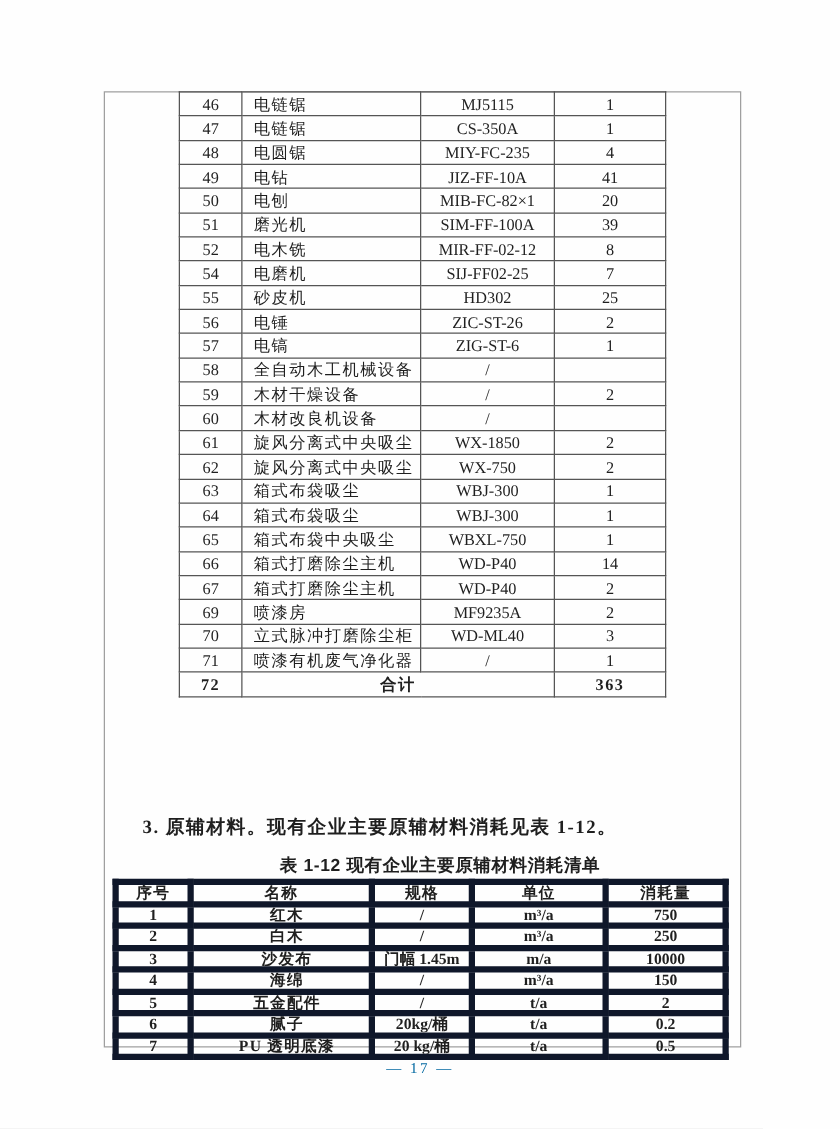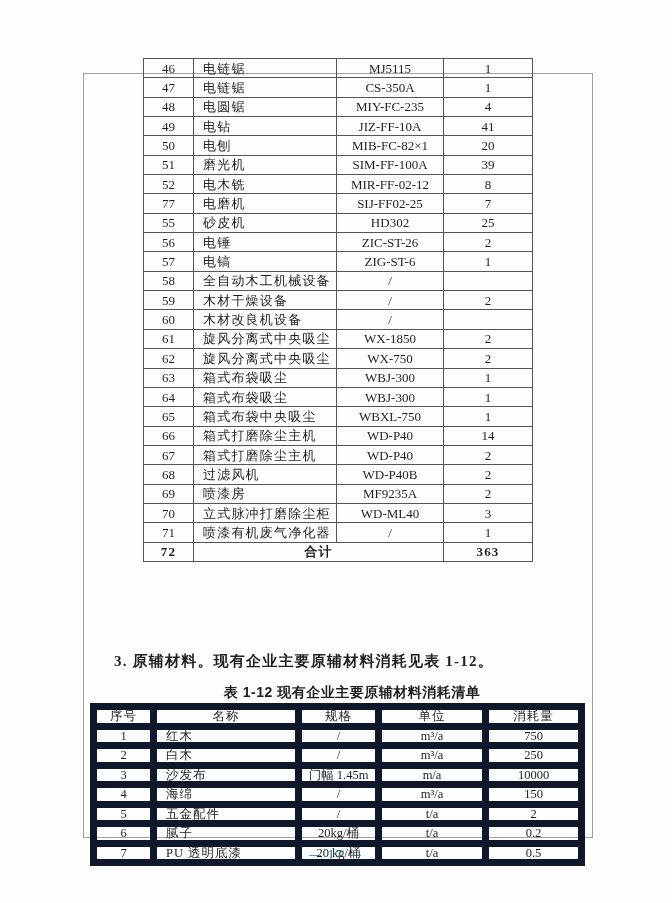--- a/index.html
+++ b/index.html
@@ -21,21 +21,21 @@
     width: 510px;
     height: 765px;
     border: 1px solid #9f9f9f;
   }
   table { border-collapse: collapse; table-layout: fixed; }
 
   
   .equip {
     position: absolute;
     left: 143px;
-    top: 58px;
+    top: 73px;
     width: 389px;
   }
   .equip td {
     border: 1px solid #555555;
     height: 19.35px;
     font-size: 13px;
     line-height: 1;
     text-align: center;
     vertical-align: middle;
     padding: 0;
@@ -75,34 +75,34 @@
   }
 
   
   .mat {
     position: absolute;
     left: 90px;
     top: 703px;
     width: 488px;
   }
   .mat th, .mat td {
-    border: 7px solid #0f172a;
+    border: 5px solid #0f172a;
     height: 15.3px;
     font-size: 12.5px;
     line-height: 1;
-    font-weight: normal;
+    font-weight: bold;
     text-align: center;
     vertical-align: middle;
     padding: 0;
     overflow: hidden;
     white-space: nowrap;
   }
   .mat th { letter-spacing: 1px; }
   .mat tbody td:nth-child(2) {
-    text-align: left;
+    text-align: center;
     padding-left: 9px;
     letter-spacing: 1px;
   }
 
   
   .pagenum {
     position: absolute;
     left: 0;
     top: 847px;
     width: 672px;
@@ -163,21 +163,21 @@
           <td>SIM-FF-100A</td>
           <td>39</td>
         </tr>
         <tr>
           <td>52</td>
           <td>电木铣</td>
           <td>MIR-FF-02-12</td>
           <td>8</td>
         </tr>
         <tr>
-          <td>77</td>
+          <td>54</td>
           <td>电磨机</td>
           <td>SIJ-FF02-25</td>
           <td>7</td>
         </tr>
         <tr>
           <td>55</td>
           <td>砂皮机</td>
           <td>HD302</td>
           <td>25</td>
         </tr>
@@ -244,26 +244,20 @@
         <tr>
           <td>66</td>
           <td>箱式打磨除尘主机</td>
           <td>WD-P40</td>
           <td>14</td>
         </tr>
         <tr>
           <td>67</td>
           <td>箱式打磨除尘主机</td>
           <td>WD-P40</td>
-          <td>2</td>
-        </tr>
-        <tr>
-          <td>68</td>
-          <td>过滤风机</td>
-          <td>WD-P40B</td>
           <td>2</td>
         </tr>
         <tr>
           <td>69</td>
           <td>喷漆房</td>
           <td>MF9235A</td>
           <td>2</td>
         </tr>
         <tr>
           <td>70</td>

